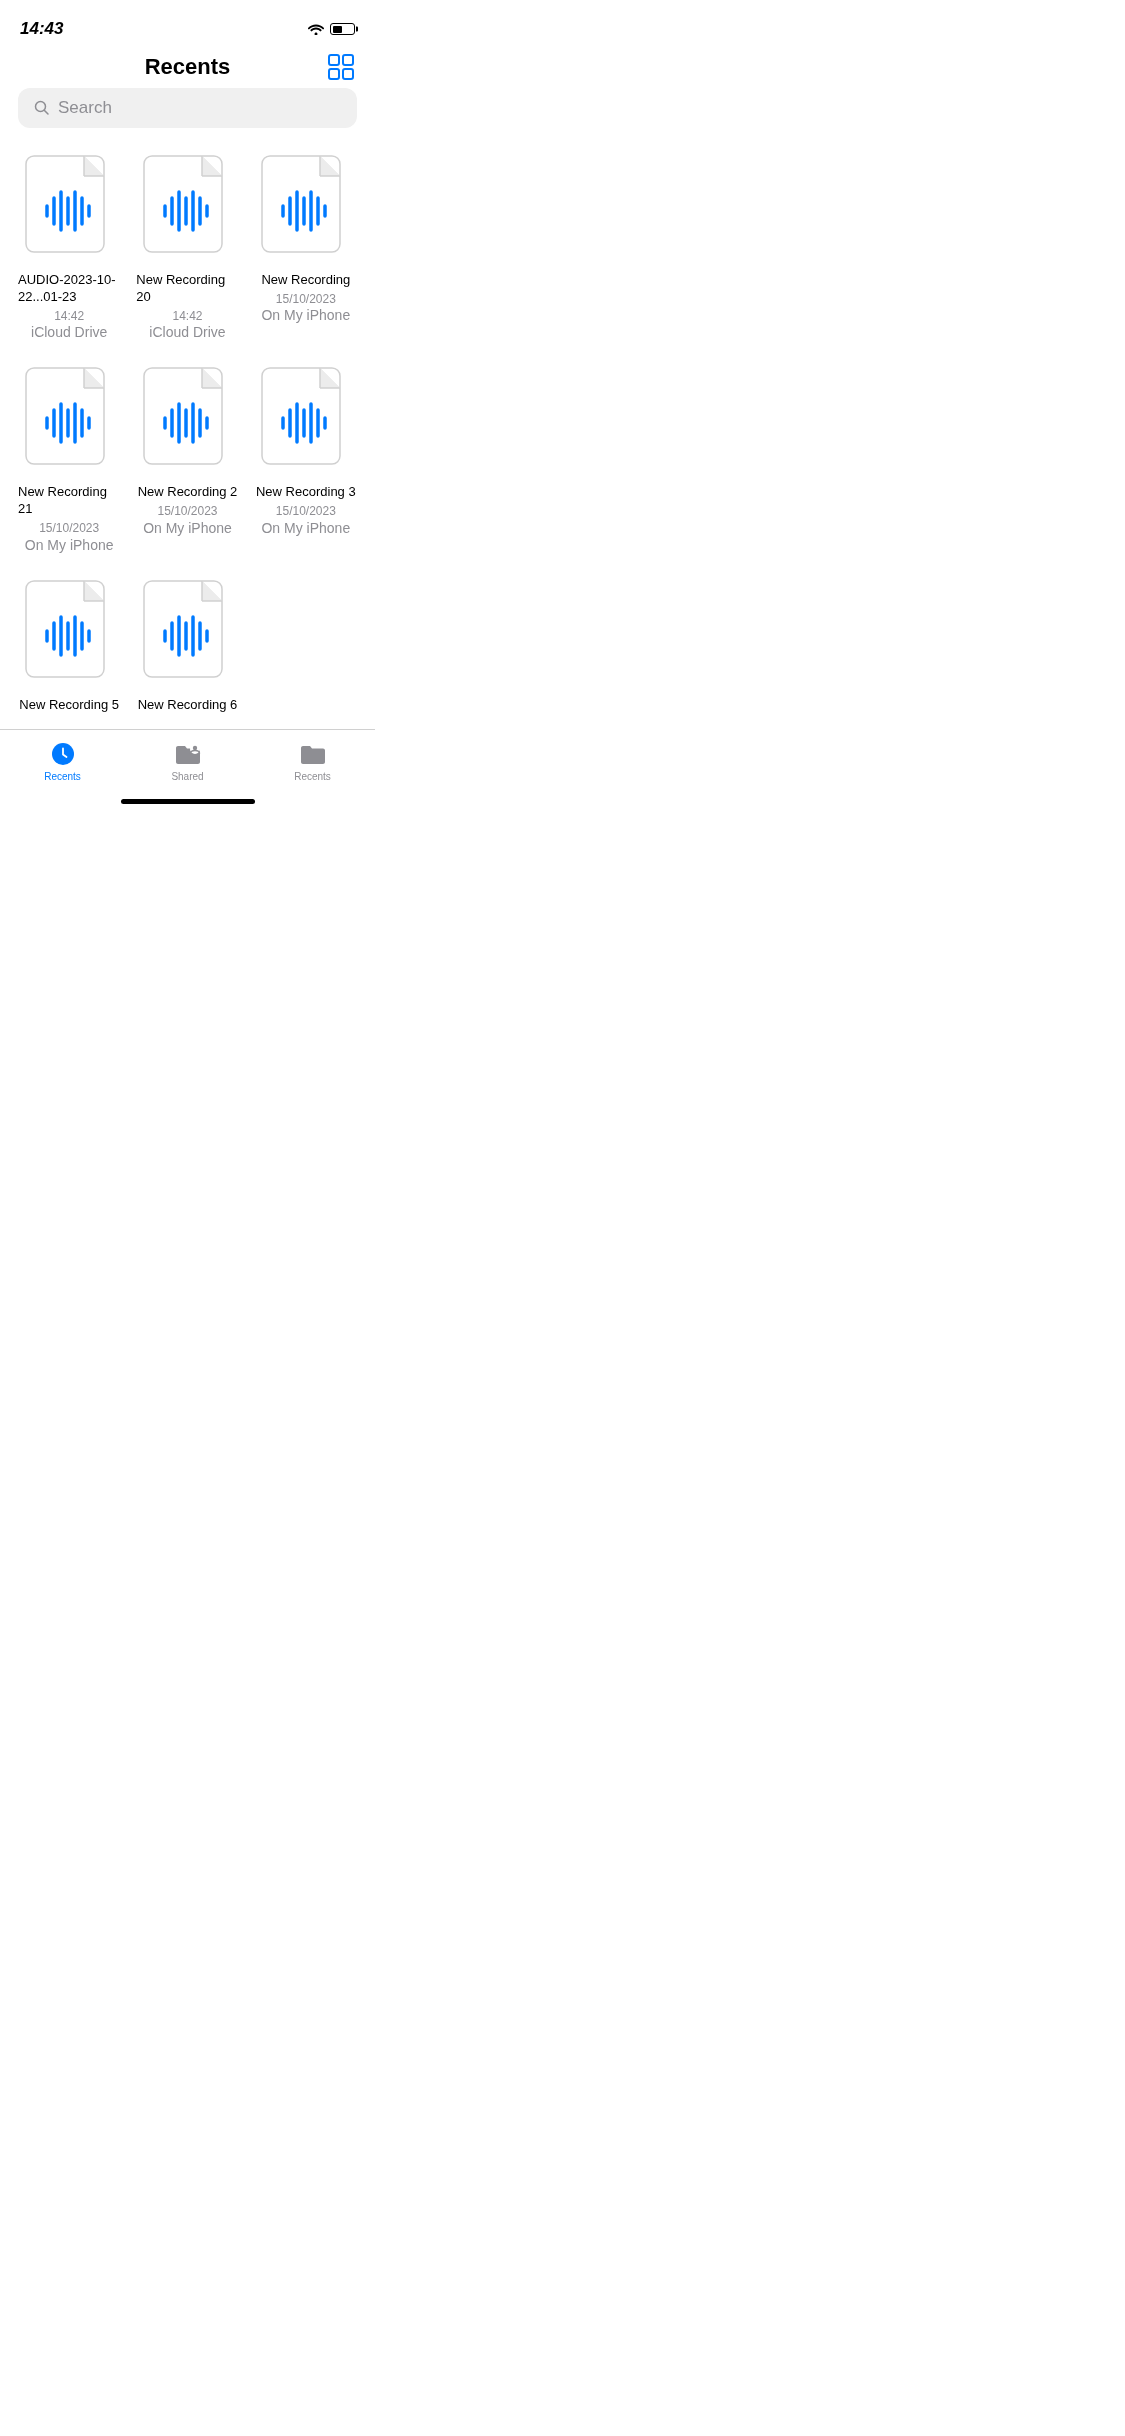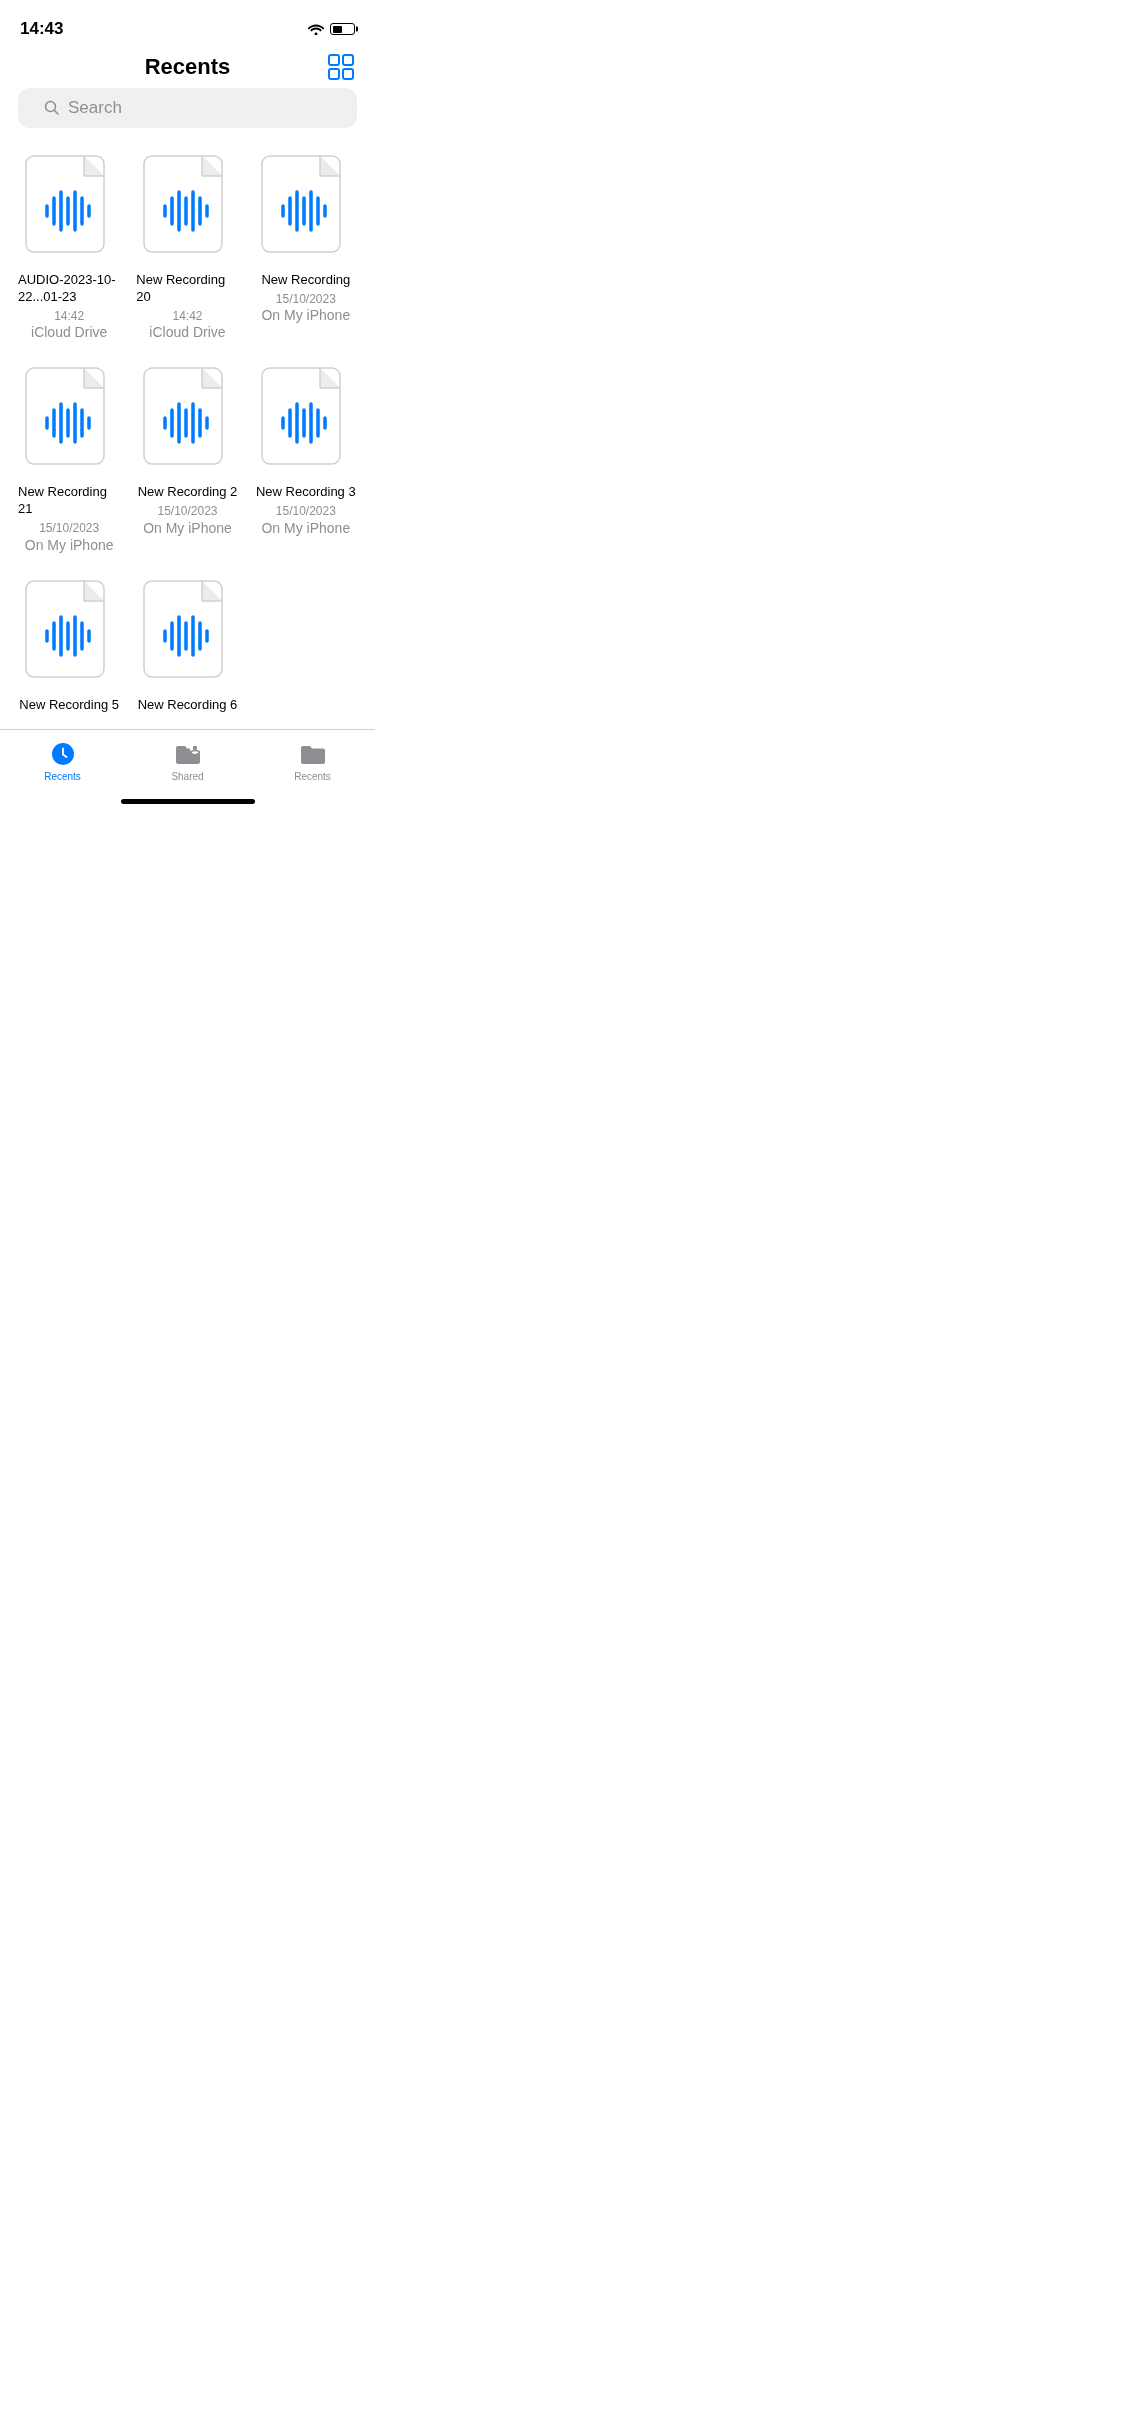--- a/index.html
+++ b/index.html
@@ -14,20 +14,21 @@
       position: relative;
     }
 
     
     .status-bar {
       display: flex;
       justify-content: space-between;
       align-items: center;
       padding: 14px 20px 0;
       height: 44px;
+      font-style: italic;
     }
 
     .status-time {
       font-size: 17px;
       font-weight: 600;
       color: #000;
     }
 
     .status-icons {
       display: flex;
@@ -96,21 +97,21 @@
     
     .search-container {
       padding: 0 18px 16px;
     }
 
     .search-bar {
       display: flex;
       align-items: center;
       background: #f0f0f0;
       border-radius: 12px;
-      padding: 10px 26px;
+      padding: 10px 16px;
       gap: 8px;
     }
 
     .search-icon-svg {
       color: #8e8e93;
       flex-shrink: 0;
     }
 
     .search-placeholder {
       font-size: 17px;

